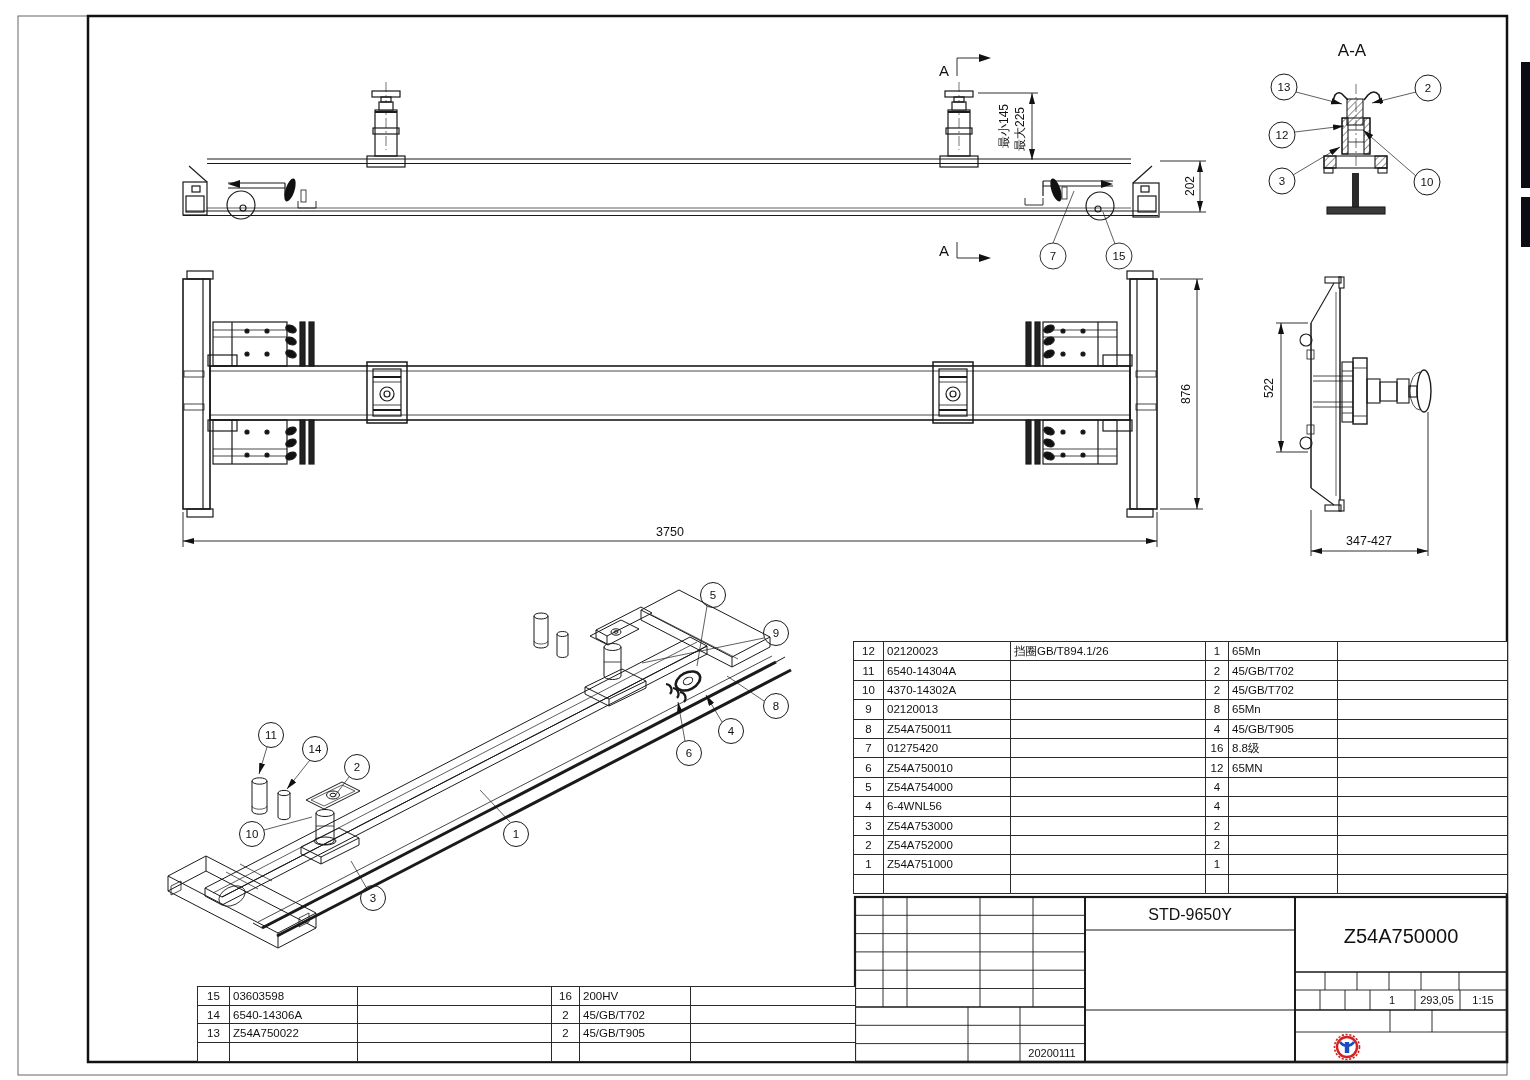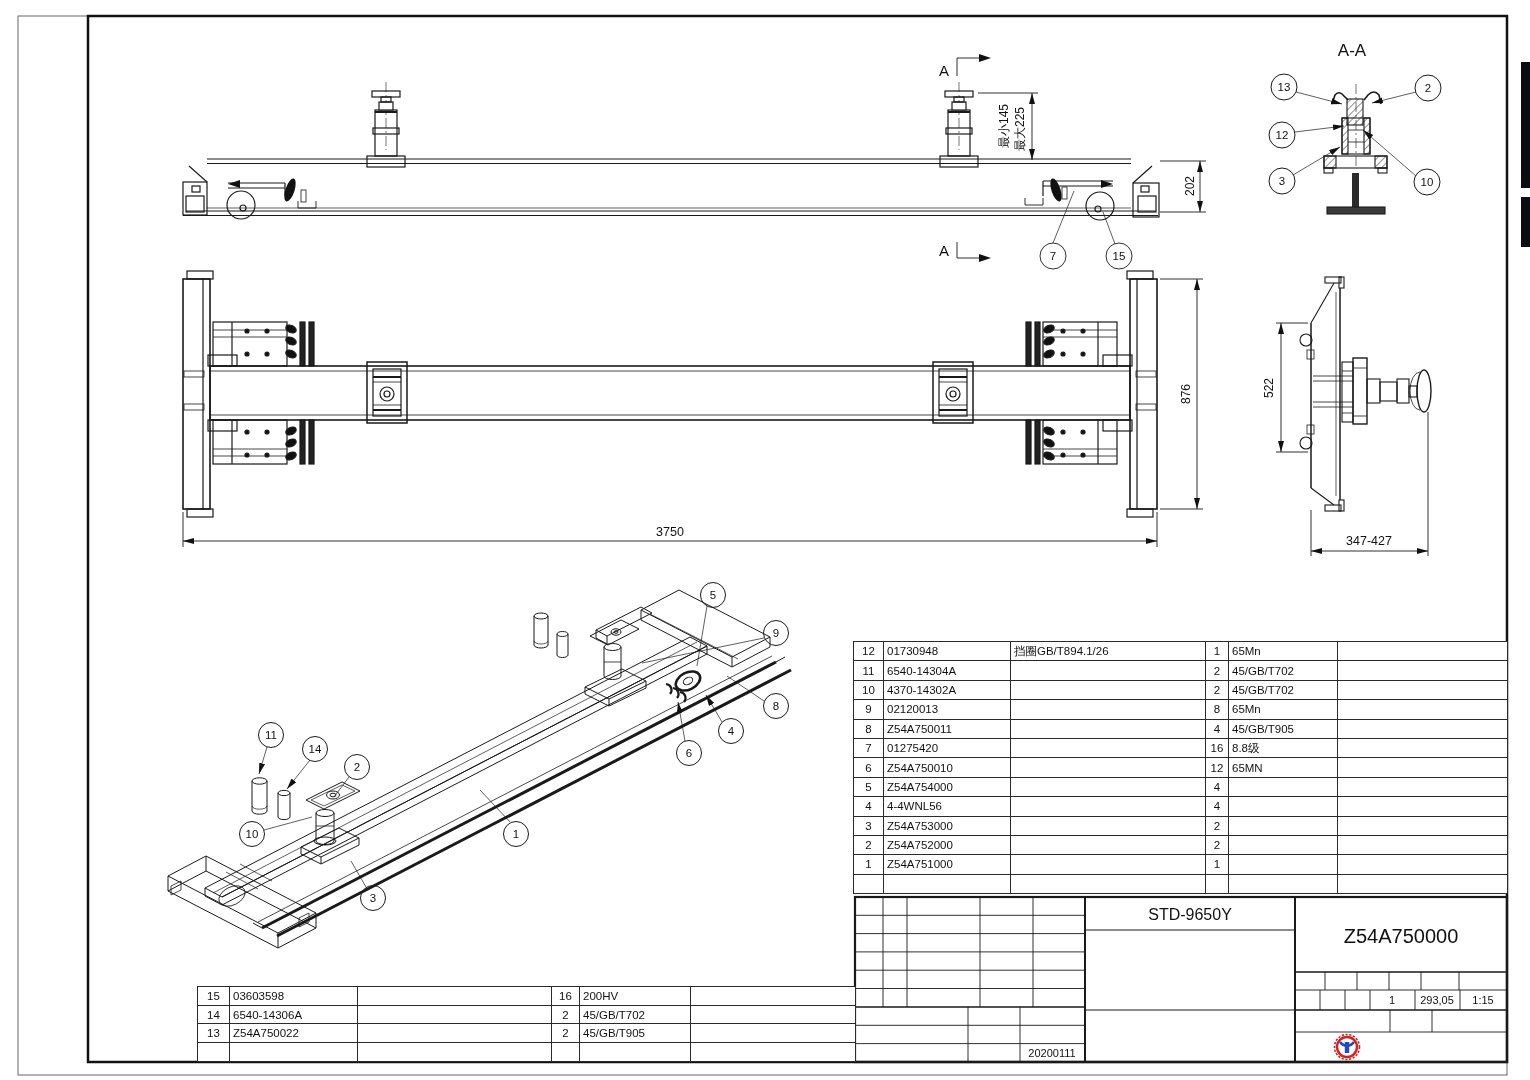--- a/index.html
+++ b/index.html
@@ -500,21 +500,21 @@
         <col style="width:30px">
         <col style="width:127px">
         <col style="width:195px">
         <col style="width:23px">
         <col style="width:109px">
         <col style="width:170px">
       </colgroup>
   <tbody>
         <tr>
           <td class="c">12</td>
-          <td>01730948</td>
+          <td>02120023</td>
           <td>挡圈GB/T894.1/26</td>
           <td class="c">1</td>
           <td>65Mn</td>
           <td></td>
         </tr>
   <tr>
           <td class="c">11</td>
           <td>6540-14304A</td>
           <td></td>
           <td class="c">2</td>
@@ -564,21 +564,21 @@
   <tr>
           <td class="c">5</td>
           <td>Z54A754000</td>
           <td></td>
           <td class="c">4</td>
           <td></td>
           <td></td>
         </tr>
   <tr>
           <td class="c">4</td>
-          <td>4-4WNL56</td>
+          <td>6-4WNL56</td>
           <td></td>
           <td class="c">4</td>
           <td></td>
           <td></td>
         </tr>
   <tr>
           <td class="c">3</td>
           <td>Z54A753000</td>
           <td></td>
           <td class="c">2</td>

